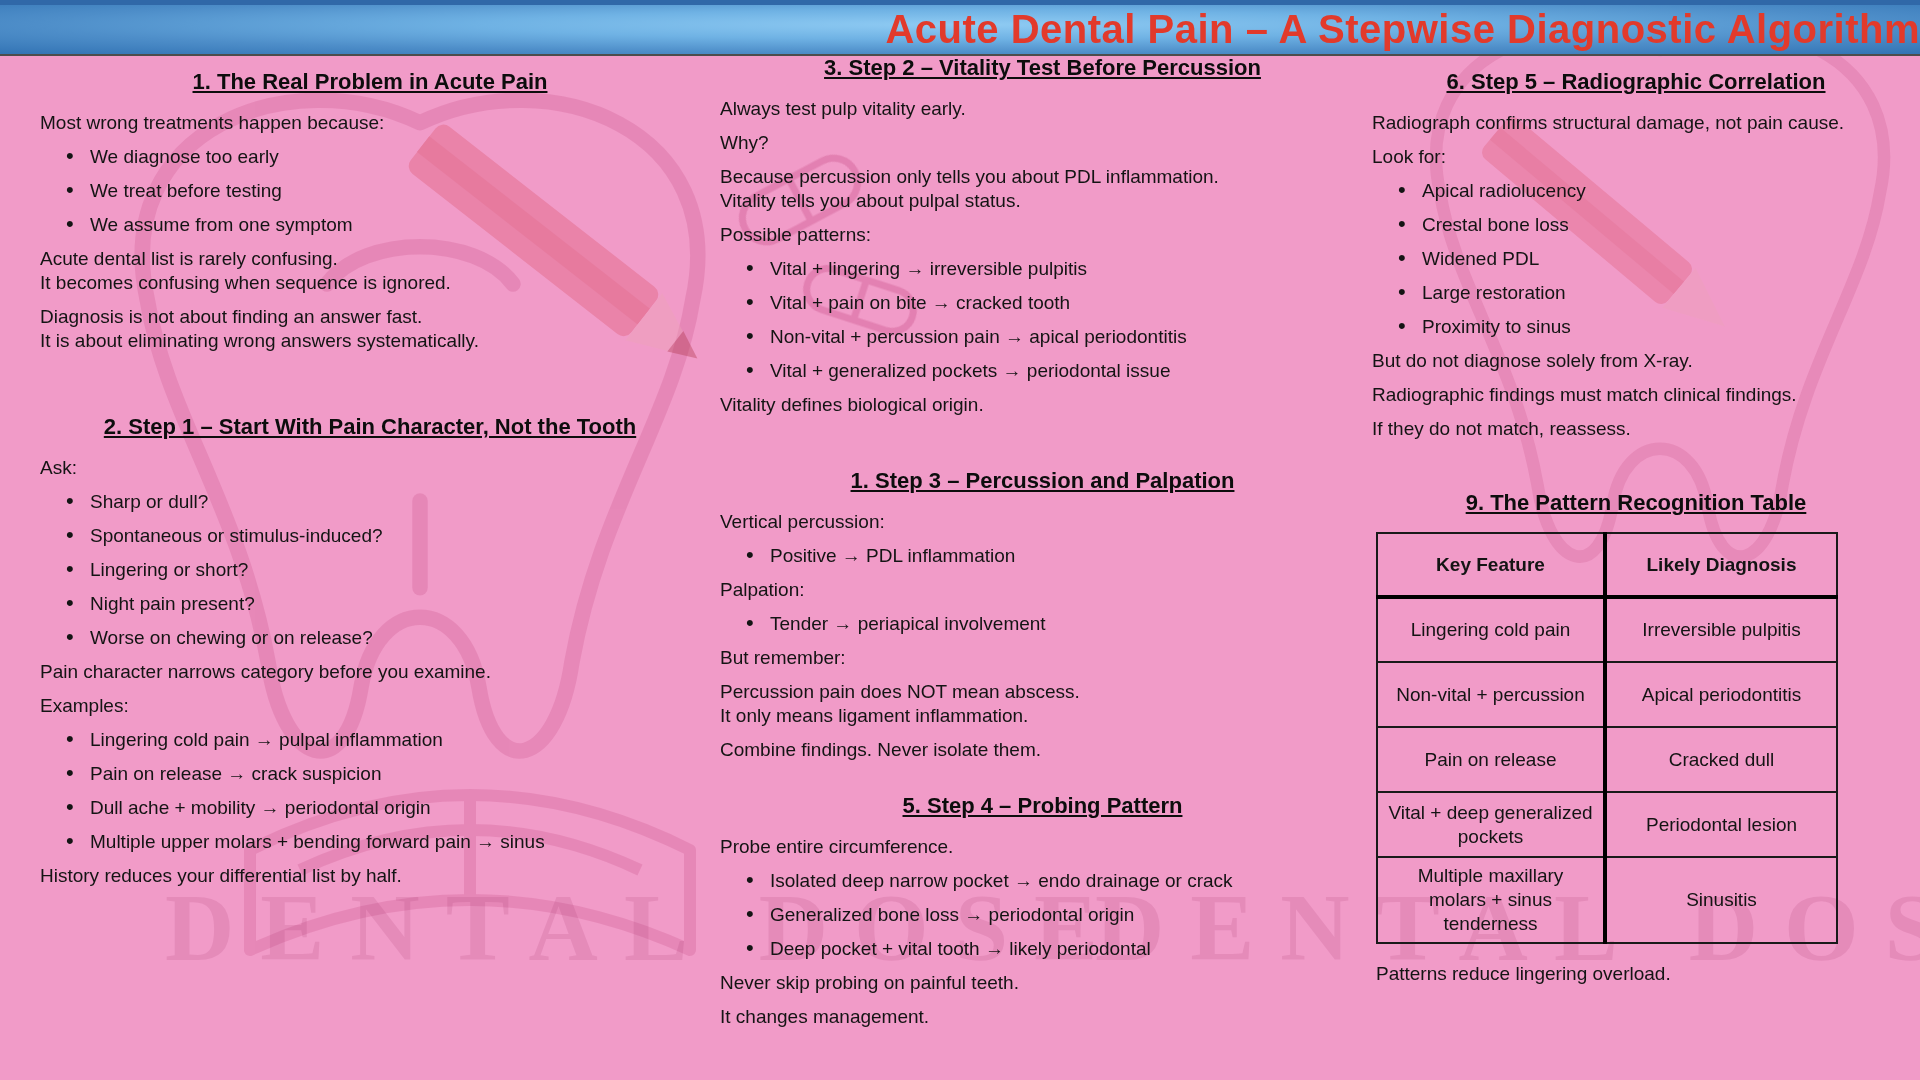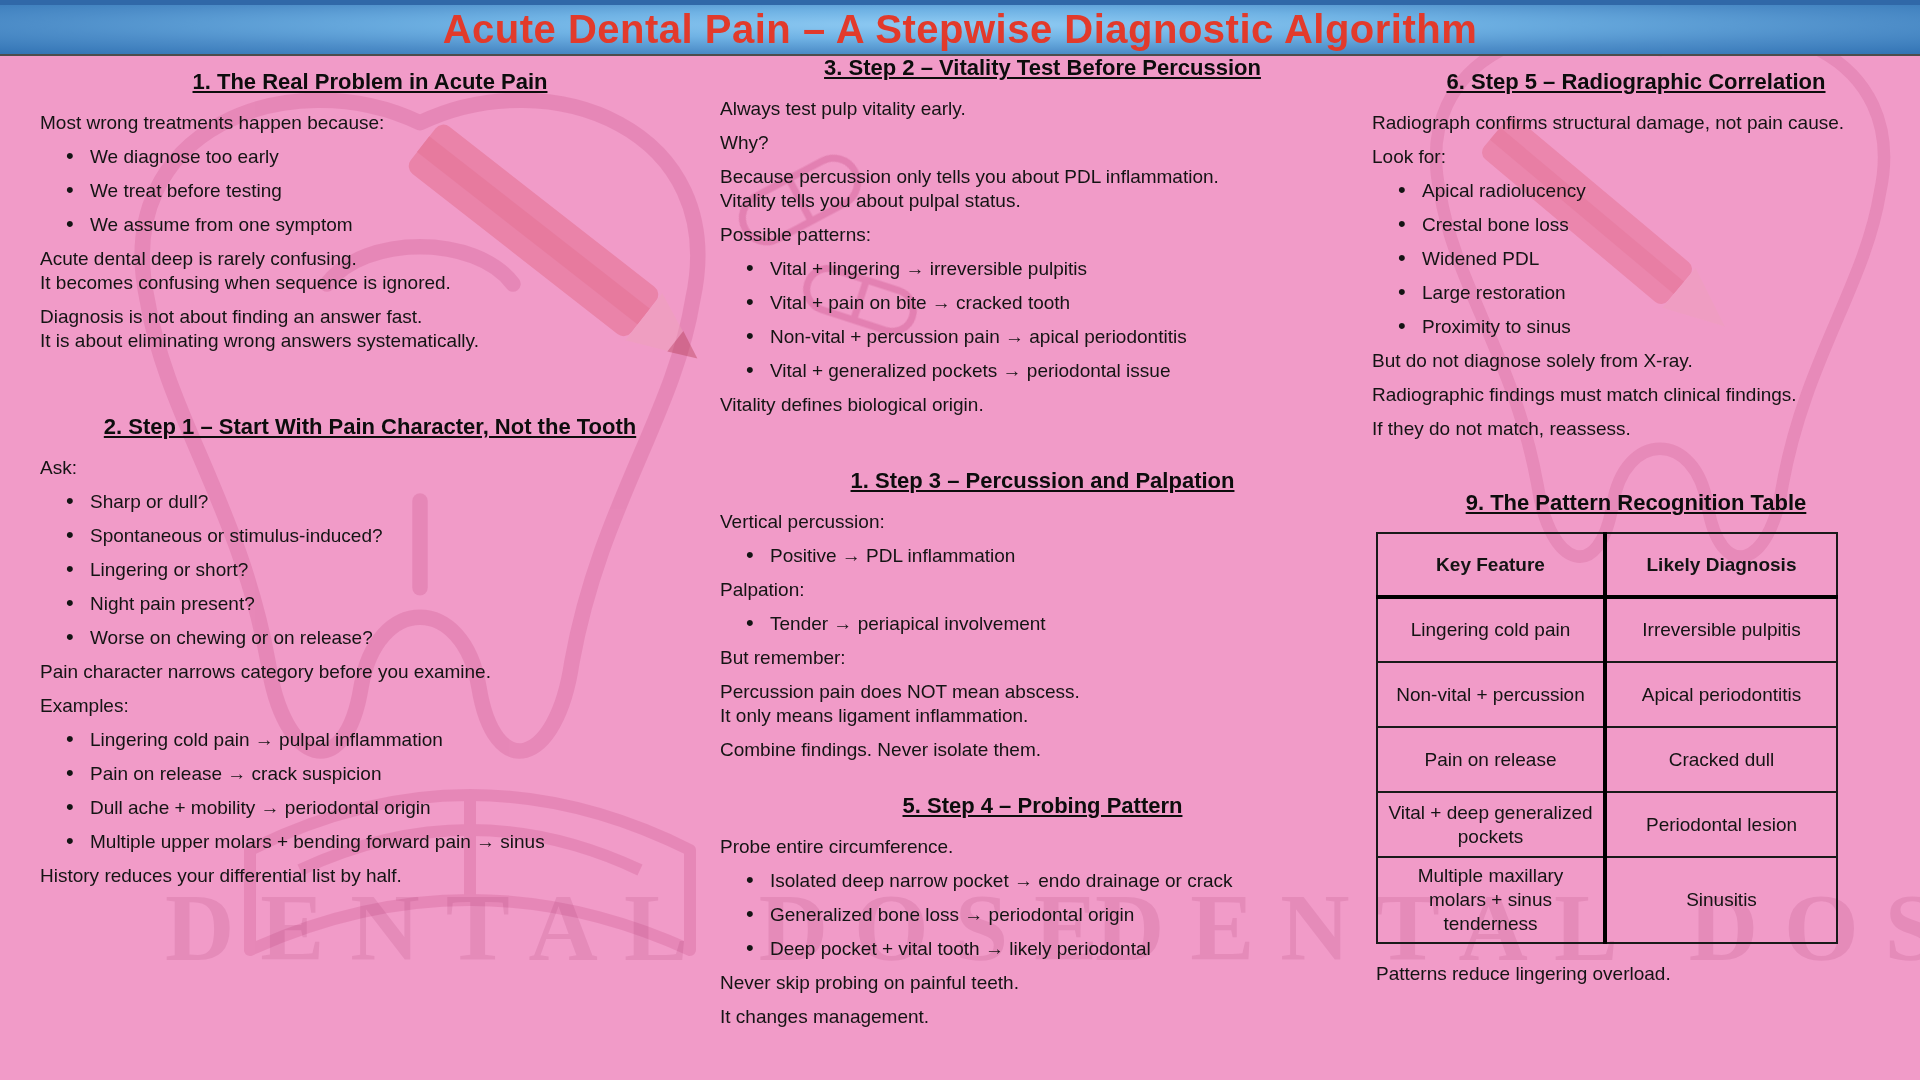--- a/index.html
+++ b/index.html
@@ -13,21 +13,21 @@
     width:1920px; height:1080px;
     background:#F19BC8;
     overflow:hidden;
   }
   
   .header {
     position:absolute; left:0; top:0; width:1920px; height:56px;
     background: radial-gradient(ellipse at 50% 40%, #8FCBF3 0%, #6FB2E4 35%, #4E8EC9 68%, #3273B4 100%);
     border-top:5px solid #3068A8;
     border-bottom:2px solid #4d4d4d;
-    display:flex; align-items:center; justify-content:center;
+    display:flex; align-items:center; justify-content:flex-end;
   }
   .header h1 {
     margin:0; font-size:40px; font-weight:bold; letter-spacing:0.5px;
     color:#E23A2B;
   }
   
   .watermark { position:absolute; inset:0; pointer-events:none; }
   
   .col { position:absolute; font-size:19px; line-height:24px; }
   .col1 { left:40px;   top:70px; width:660px; }
@@ -120,21 +120,21 @@
 
   <div class="col col1">
     <div class="section">
       <div class="section-heading">1. The Real Problem in Acute Pain</div>
       <p class="para">Most wrong treatments happen because:</p>
       <ul class="blist">
         <li>We diagnose too early</li>
         <li>We treat before testing</li>
         <li>We assume from one symptom</li>
       </ul>
-      <p class="para">Acute dental deep is rarely confusing.
+      <p class="para">Acute dental list is rarely confusing.
 It becomes confusing when sequence is ignored.</p>
       <p class="para">Diagnosis is not about finding an answer fast.
 It is about eliminating wrong answers systematically.</p>
     </div>
 
     <div class="section mt">
       <div class="section-heading">2. Step 1 – Start With Pain Character, Not the Tooth</div>
       <p class="para">Ask:</p>
       <ul class="blist">
         <li>Sharp or dull?</li>

